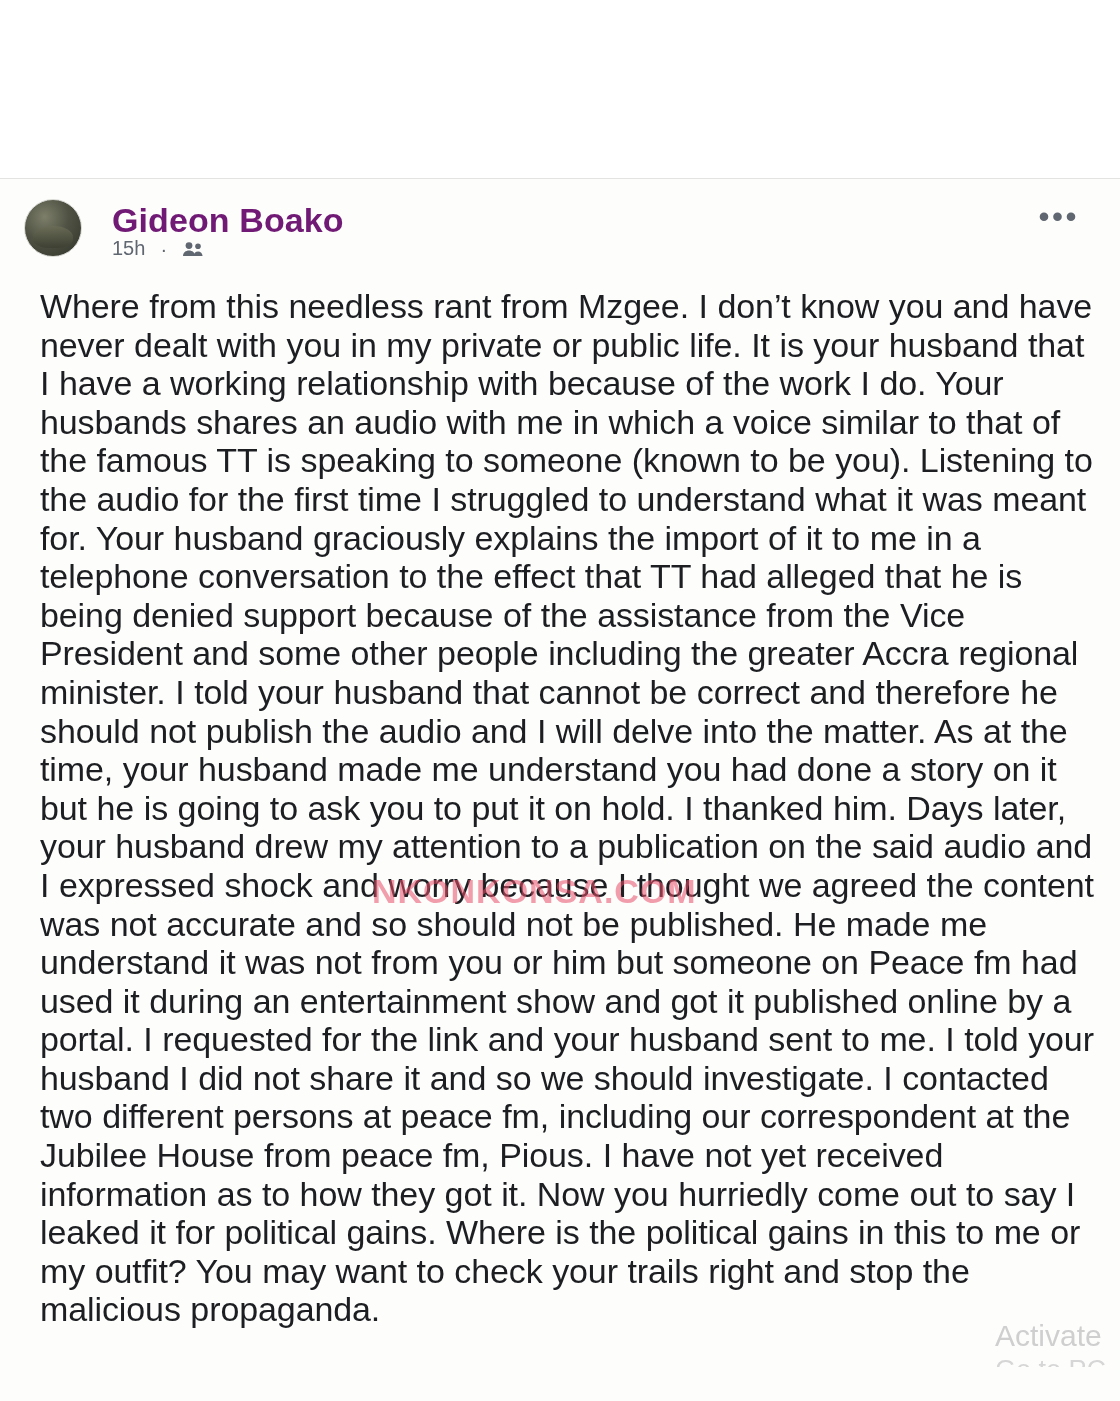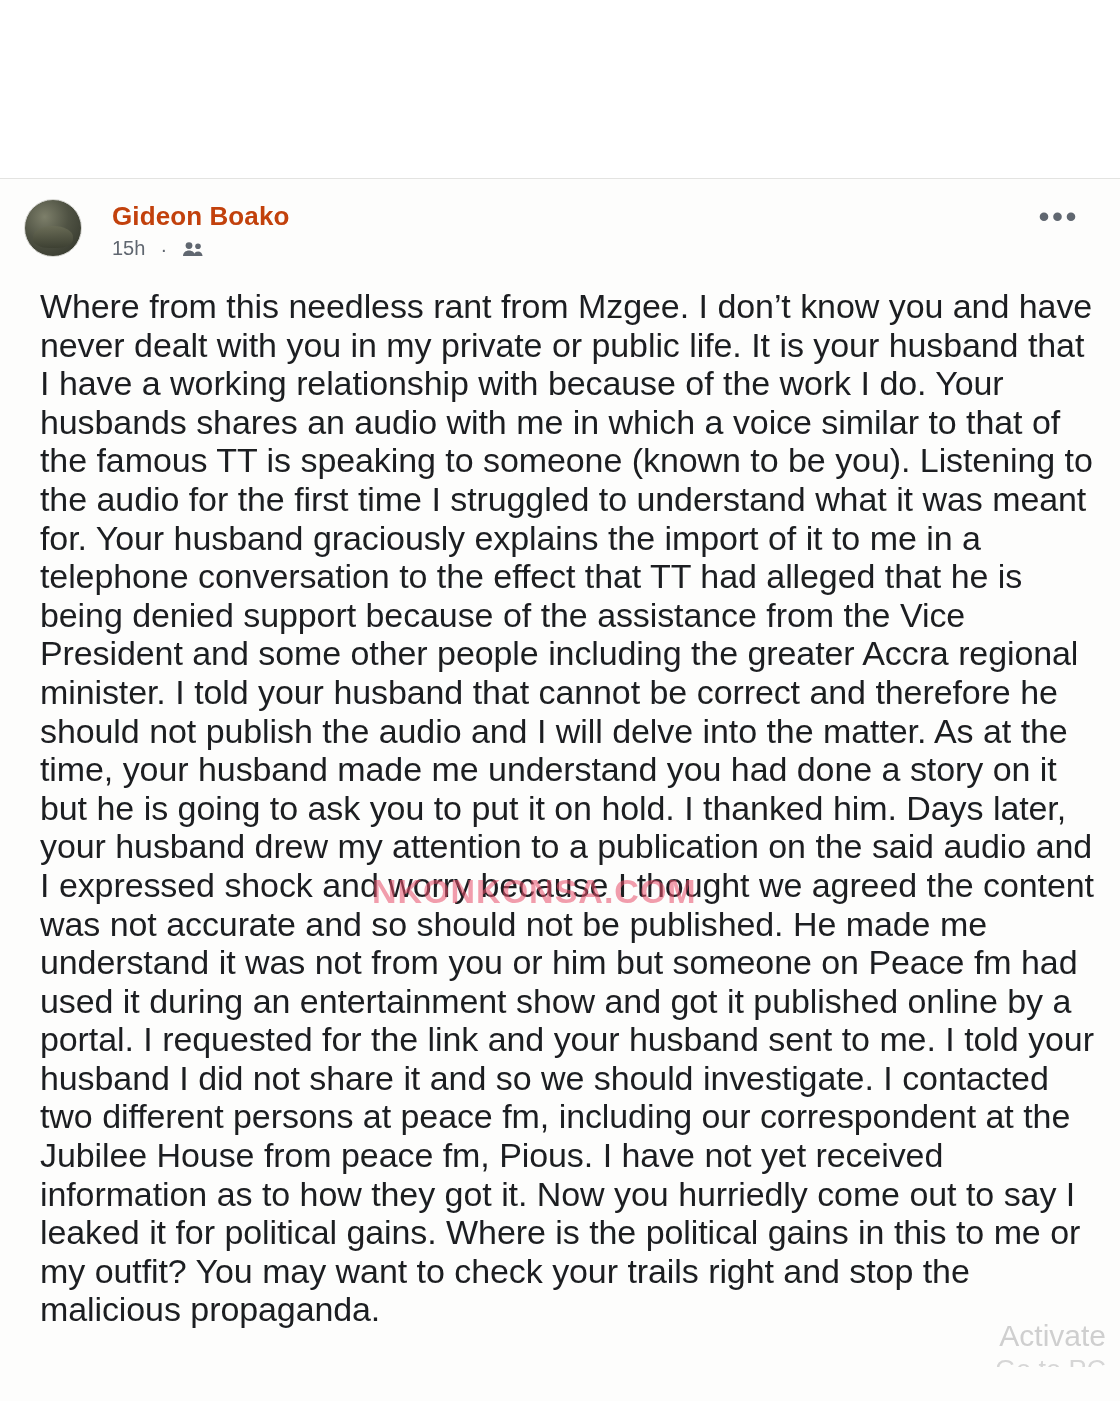--- a/index.html
+++ b/index.html
@@ -71,24 +71,24 @@
     height: 22px;
     background: linear-gradient(180deg, #6b6d57 0%, #3c3f31 100%);
     border-radius: 50% 50% 40% 40%;
     opacity: .85;
   }
 
   .author-name {
     position: absolute;
     left: 112px;
     top: 22px;
-    font-size: 26px;
+    font-size: 34px;
     font-weight: bold;
     letter-spacing: .1px;
-    color: #c2410c;
+    color: #701a75;
   }
 
   .meta-row {
     position: absolute;
     left: 112px;
     top: 58px;
     display: flex;
     align-items: center;
     gap: 15px;
     color: #606770;
@@ -149,21 +149,20 @@
 
   .activate-watermark {
     position: absolute;
     right: 14px;
     top: 1140px;
     font-size: 30px;
     color: #cfcfcf;
     font-family: "Liberation Sans", sans-serif;
     pointer-events: none;
     user-select: none;
-    text-align: right;
     line-height: 34px;
   }
   .activate-watermark .sub {
     display: block;
     overflow: hidden;
     height: 14px;
     color: #d6d6d6;
     font-size: 27px;
   }
 </style>

